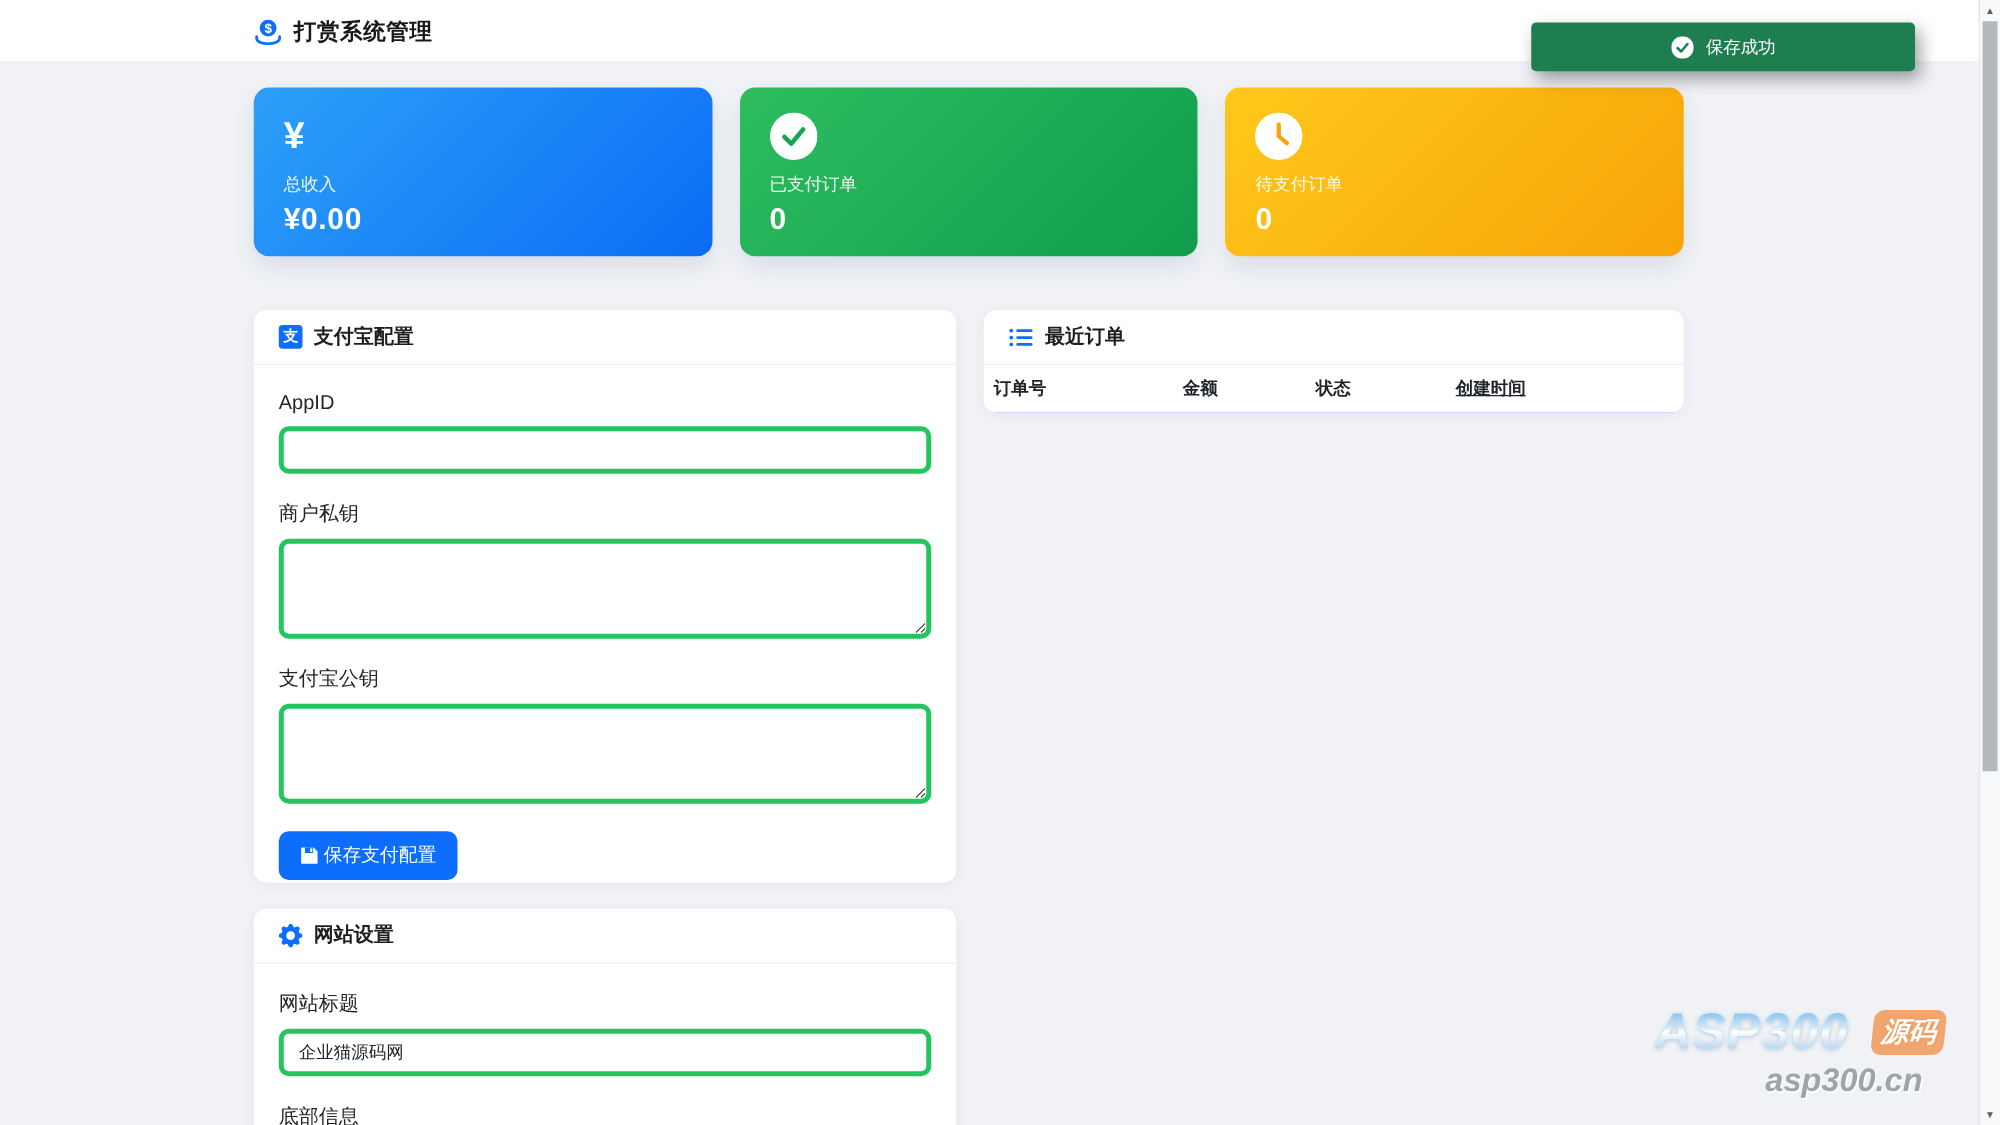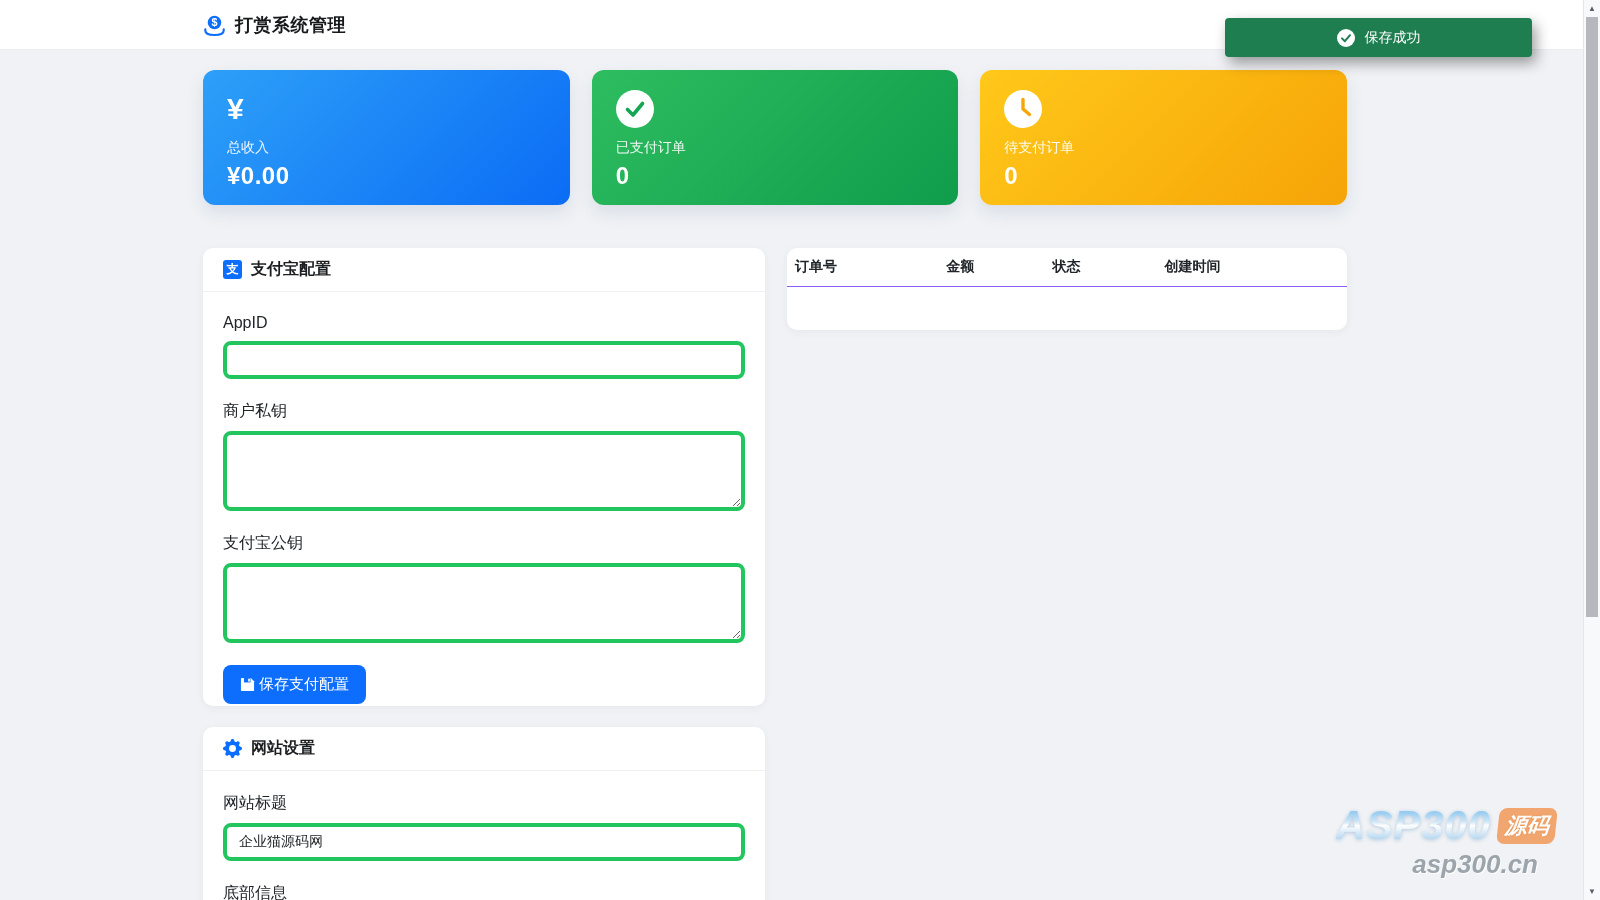--- a/index.html
+++ b/index.html
@@ -52,31 +52,31 @@
                font-size:12px; font-weight:700; display:inline-flex; align-items:center;
                justify-content:center; }
 
   
   .orders-table { width:100%; border-collapse:collapse; }
   .orders-table th { text-align:left; font-size:14px; font-weight:700; color:#212529;
                      padding:10px 8px; border-bottom:1px solid #8b5cf6; }
   .orders-table th:nth-child(1){ width:27%; }
   .orders-table th:nth-child(2){ width:19%; }
   .orders-table th:nth-child(3){ width:20%; }
-  .orders-table th:nth-child(4){ width:34%; }
+  .orders-table th:nth-child(4){ width:34%;text-decoration:underline; }
 
   
   .toast { position:absolute; left:1225px; top:18px; width:307px; height:39px; background:#1e7e50;
            border-radius:4px; display:flex; align-items:center; gap:10px; padding:0 15px;
            color:#fff; font-size:14px; z-index:10; box-shadow:4px 6px 14px rgba(0,0,0,.38);justify-content:center; }
 
   
   .watermark { position:absolute; right:44px; bottom:20px; z-index:20; text-align:right;
                font-style:italic; pointer-events:none; opacity:.95; }
-  .wm-row { display:flex; align-items:center; gap:7px; justify-content:flex-end; }
+  .wm-row { display:flex; align-items:center; gap:19px; justify-content:flex-end; }
   .wm-brand { font-size:40px; font-weight:800; letter-spacing:1px;
               background:linear-gradient(180deg,#58aee9 0%,#cfe7f7 42%,#ffffff 50%,#7fbde9 100%);
               -webkit-background-clip:text; background-clip:text; color:transparent;
               filter:drop-shadow(0 1px 2px rgba(120,160,200,.55)); }
   .wm-badge { background:#f2a269; color:#fff; border-radius:8px; padding:3px 7px; font-size:22px;
               font-weight:800; transform:skewX(-6deg); text-shadow:0 0 2px #e78b3f; }
   .wm-domain { font-size:26px; font-weight:700; color:#98a1a8; margin-top:1px; margin-right:18px;
                text-shadow:1px 1px 0 #fff; }
 
   
@@ -159,20 +159,31 @@
             <path d="M2 1 h9.6 L15 4.4 V14 a1 1 0 0 1 -1 1 H2 a1 1 0 0 1 -1 -1 V2 a1 1 0 0 1 1 -1 z" fill="#fff"></path>
             <rect x="4.2" y="1" width="7" height="4.8" fill="#0d6efd"></rect>
             <rect x="8.7" y="1.8" width="1.8" height="3.1" fill="#fff"></rect>
           </svg>
           <span>保存支付配置</span>
         </button>
       </div>
     </section>
 
     <section class="panel orders">
+      <div class="panel-header">
+        <svg width="20" height="18" viewBox="0 0 20 18">
+          <circle cx="2" cy="3.5" r="1.5" fill="#0d6efd"></circle>
+          <rect x="6" y="2.4" width="13" height="2.2" rx="1.1" fill="#0d6efd"></rect>
+          <circle cx="2" cy="9" r="1.5" fill="#0d6efd"></circle>
+          <rect x="6" y="7.9" width="13" height="2.2" rx="1.1" fill="#0d6efd"></rect>
+          <circle cx="2" cy="14.5" r="1.5" fill="#0d6efd"></circle>
+          <rect x="6" y="13.4" width="13" height="2.2" rx="1.1" fill="#0d6efd"></rect>
+        </svg>
+        <span class="panel-title">最近订单</span>
+      </div>
       <table class="orders-table">
         <thead>
           <tr>
             <th>订单号</th>
             <th>金额</th>
             <th>状态</th>
             <th>创建时间</th>
           </tr>
         </thead>
         <tbody></tbody>

